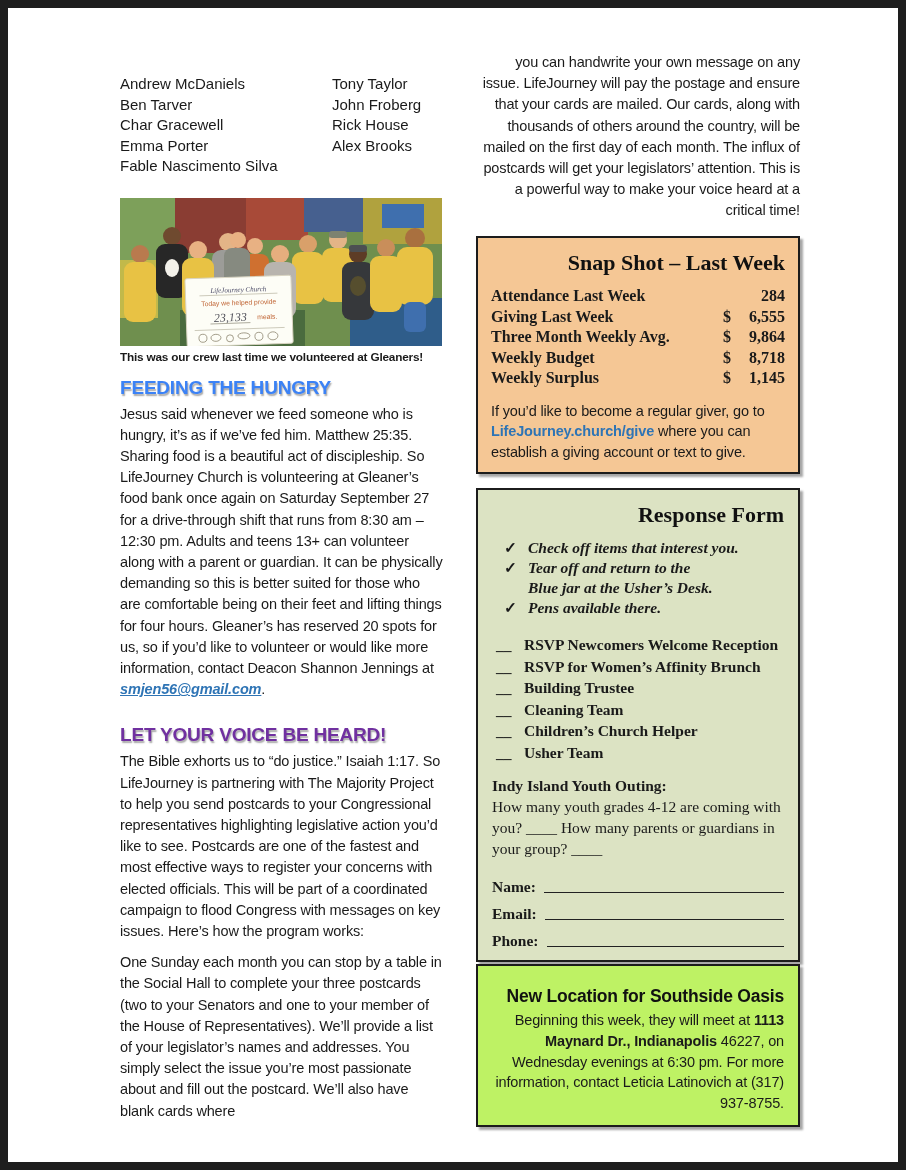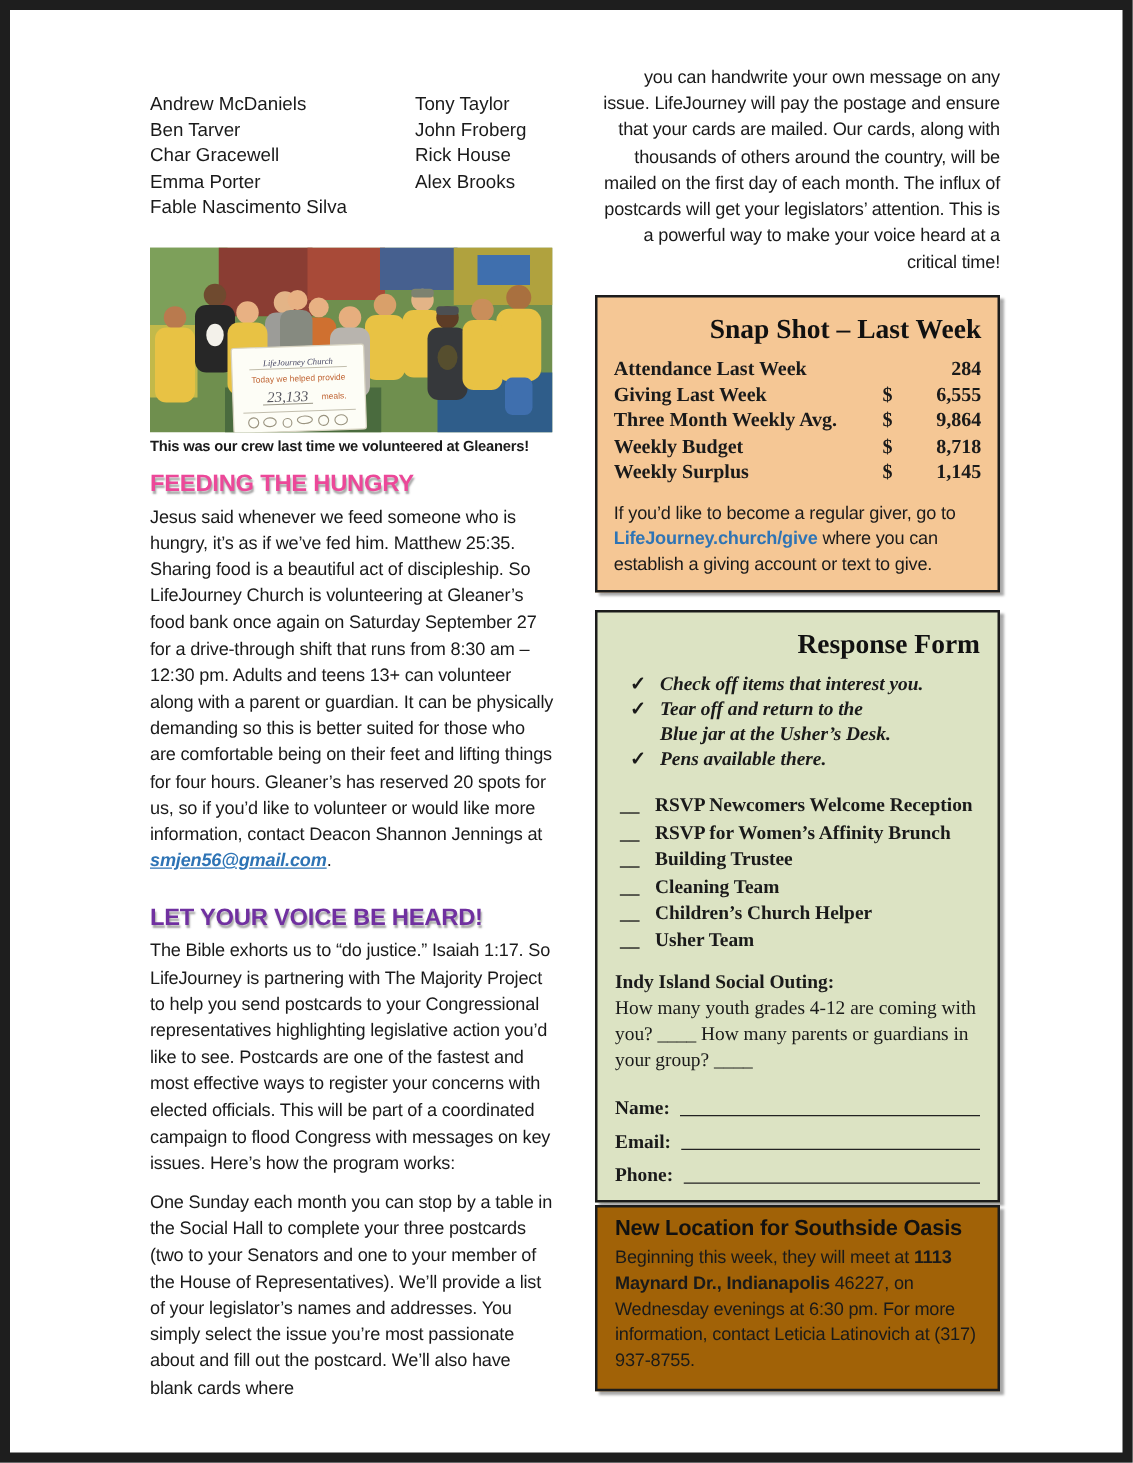--- a/index.html
+++ b/index.html
@@ -19,63 +19,63 @@
   
   .body-p{font-size:14.5px;line-height:21.2px;letter-spacing:-0.15px;margin:0 0 10px;}
   .email-link{color:#2E74B5;font-weight:700;font-style:italic;text-decoration:underline;cursor:pointer;}
   .give-link{color:#2E74B5;font-weight:700;text-decoration:none;cursor:pointer;text-align:center;}
 
   
   .h-red,.h-purple{
     font-size:19px;font-weight:700;letter-spacing:-0.2px;
     margin:13px 0 5px;text-shadow:1px 2px 1.5px rgba(60,60,60,0.45);
   }
-  .h-red{color:#ec4899;}
+  .h-red{color:#3b82f6;}
   .h-purple{color:#7030A0;margin-top:24px;}
 
   
   .photo-wrap{margin-top:21px;}
   svg.photo{display:block;width:322px;height:148px;}
   .caption{font-size:11.8px;font-weight:600;letter-spacing:-0.2px;margin-top:4px;white-space:nowrap;}
 
   
   .box{
     position:absolute;left:0;width:324px;box-sizing:border-box;
     border:2px solid #1c1c1c;box-shadow:3px 3px 2px rgba(0,0,0,0.35);
   }
   .intro{position:absolute;top:0;left:1px;width:323px;text-align:right;}
 
   .snapshot{top:184px;background:#F5C795;padding:10px 13px 10px;}
   .box-title{
     font-family:"Liberation Serif",serif;font-size:22px;font-weight:700;
     text-align:right;color:#111;margin:2px 0 10px;
   }
   .snap-rows{font-family:"Liberation Serif",serif;font-size:16px;font-weight:600;line-height:20.5px;}
-  .snap-row{display:flex;gap:17px;}
+  .snap-row{display:flex;}
   .snap-row .lbl{flex:1;}
   .snap-row .cur{width:16px;}
   .snap-row .val{width:46px;text-align:right;}
   .snap-footer{font-size:14.5px;line-height:20.5px;letter-spacing:-0.15px;margin-top:12px;}
 
   .response{top:436px;background:#DCE3C3;padding:10px 14px 10px;font-family:"Liberation Serif",serif;}
   .instr{font-size:15.5px;font-weight:600;font-style:italic;line-height:20px;margin-top:6px;}
   .instr-row{display:flex;}
   .instr-row .check{width:36px;padding-left:12px;font-style:normal;box-sizing:border-box;}
   .instr-cont{padding-left:36px;}
   .chk-list{margin-top:16px;font-size:15.5px;font-weight:600;line-height:21.5px;}
   .chk-item{display:flex;}
   .chk-item .blank{width:32px;padding-left:4px;box-sizing:border-box;}
   .youth{margin-top:12px;font-size:15.5px;line-height:21px;}
   .youth-h{font-weight:700;}
   .fields{margin-top:10px;font-size:15.5px;font-weight:600;}
   .field-row{display:flex;align-items:flex-end;height:27px;}
   .field-row .flabel{margin-right:8px;}
   .field-row .wline{flex:1;border-bottom:1.5px solid #222;margin-bottom:3px;}
 
-  .oasis{top:912px;background:#a16207;padding:6px 14px 11px;}
+  .oasis{top:912px;background:#bef264;padding:20px 14px 11px;text-align:right;}
   .oasis-title{font-size:17.5px;font-weight:700;letter-spacing:-0.2px;color:#111;margin:0 0 3px;}
   .oasis-p{font-size:14.5px;line-height:20.8px;letter-spacing:-0.15px;margin:0;}
   .b{font-weight:700;}
 </style>
 </head>
 <body>
 
 <div class="page">
 
   <div class="col-left">
@@ -245,21 +245,21 @@
         <div class="chk-item">
             <span class="blank">__</span>
             <span>Children’s Church Helper</span>
           </div>
         <div class="chk-item">
             <span class="blank">__</span>
             <span>Usher Team</span>
           </div>
       </div>
       <div class="youth">
-        <div class="youth-h">Indy Island Social Outing:</div>
+        <div class="youth-h">Indy Island Youth Outing:</div>
         <div>How many youth grades 4-12 are coming with you? ____  How many parents or guardians in your group? ____</div>
       </div>
       <div class="fields">
         <div class="field-row">
             <span class="flabel">Name:</span>
             <span class="wline"></span>
           </div>
         <div class="field-row">
             <span class="flabel">Email:</span>
             <span class="wline"></span>

